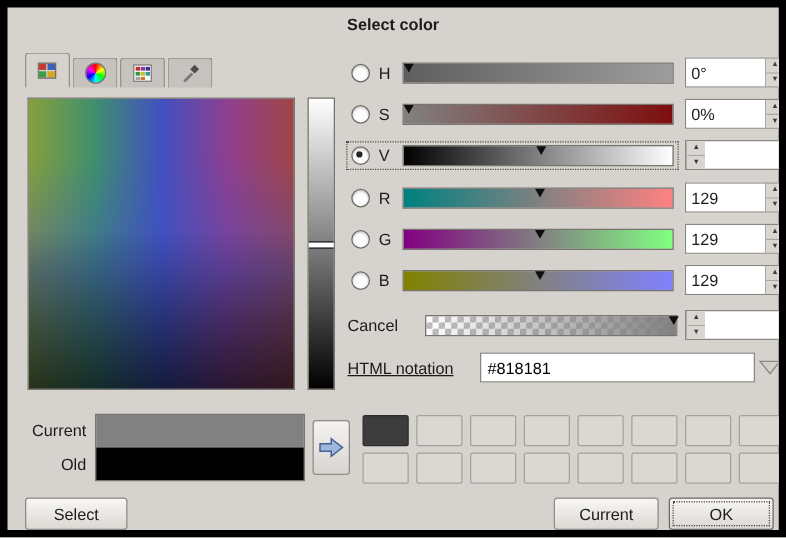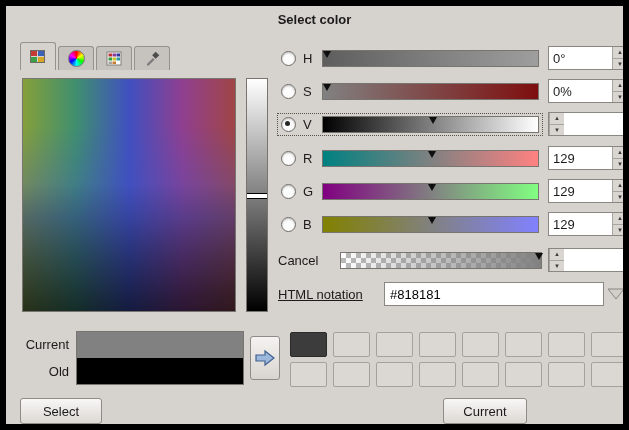--- a/index.html
+++ b/index.html
@@ -302,14 +302,15 @@
     <div class="cell"></div>
     <div class="cell"></div>
     <div class="cell"></div>
     <div class="cell"></div>
     <div class="cell"></div>
     <div class="cell"></div>
   </div>
 
   <button class="btn" style="left:14px;top:392px;width:82px">Select</button>
   <button class="btn" style="left:437px;top:392px;width:84px">Current</button>
+  <button class="btn default" style="left:529px;top:392px;width:84px">OK</button>
 
 </div>
 
 </body></html>

